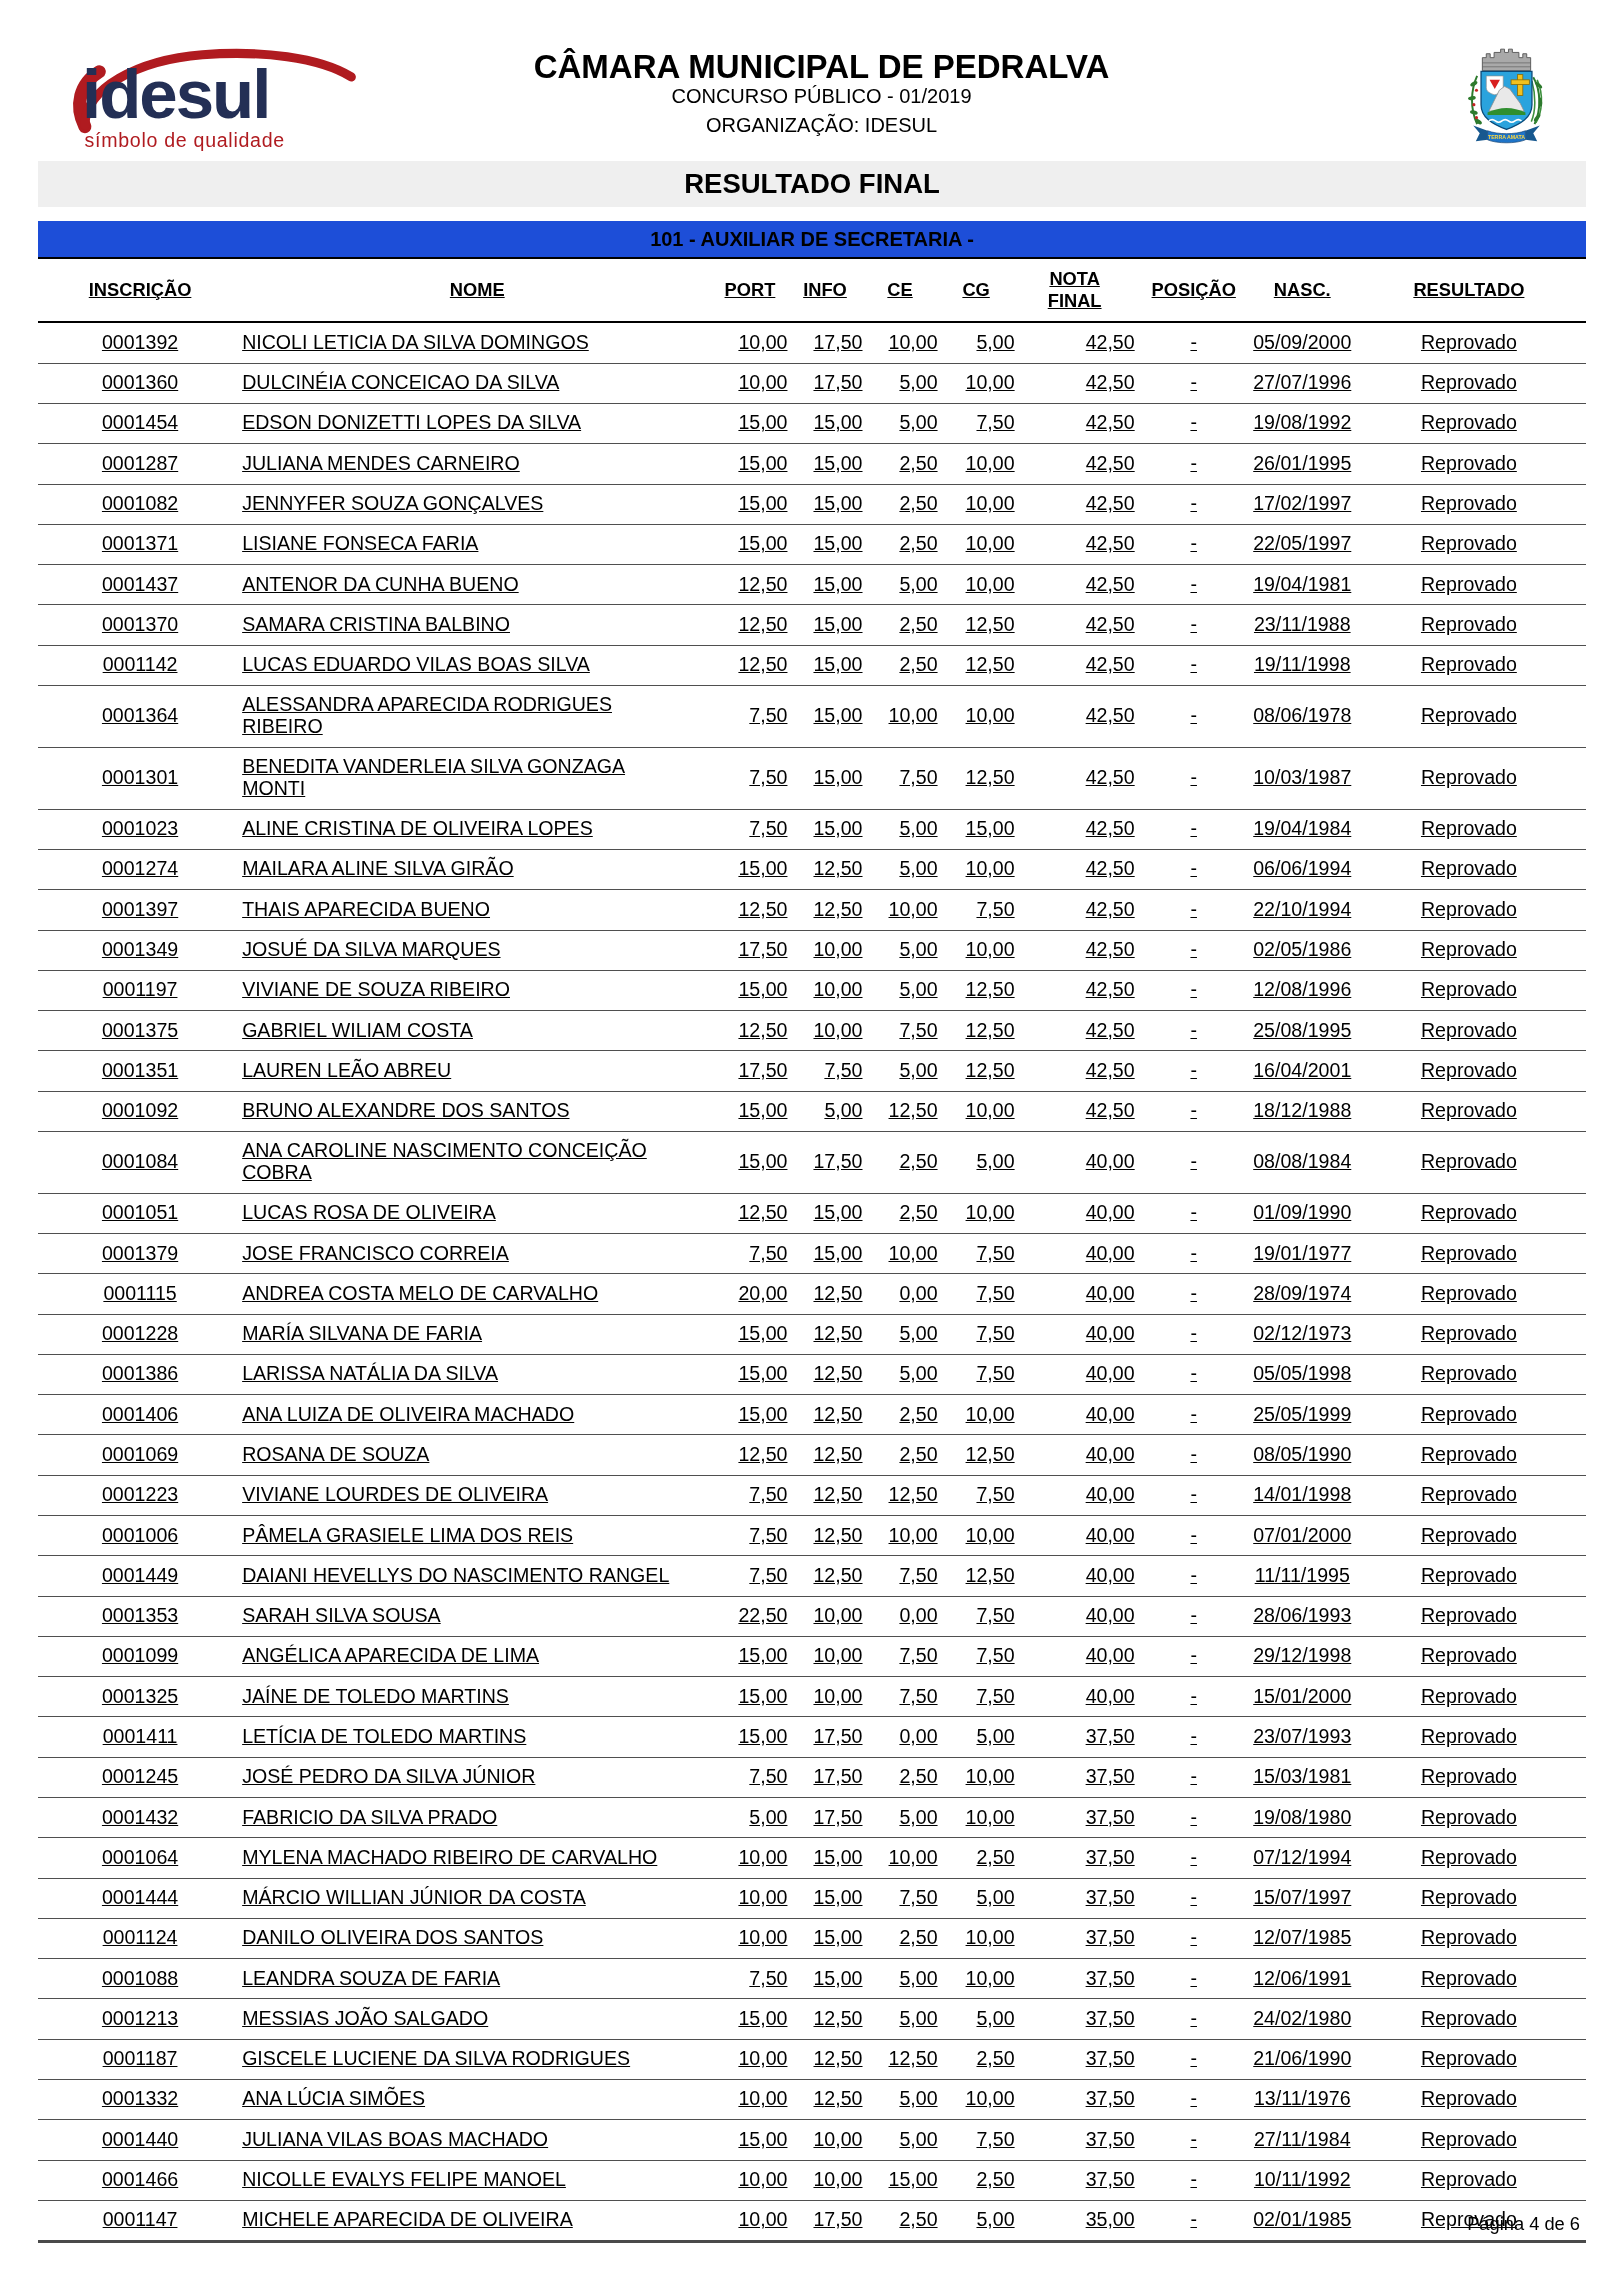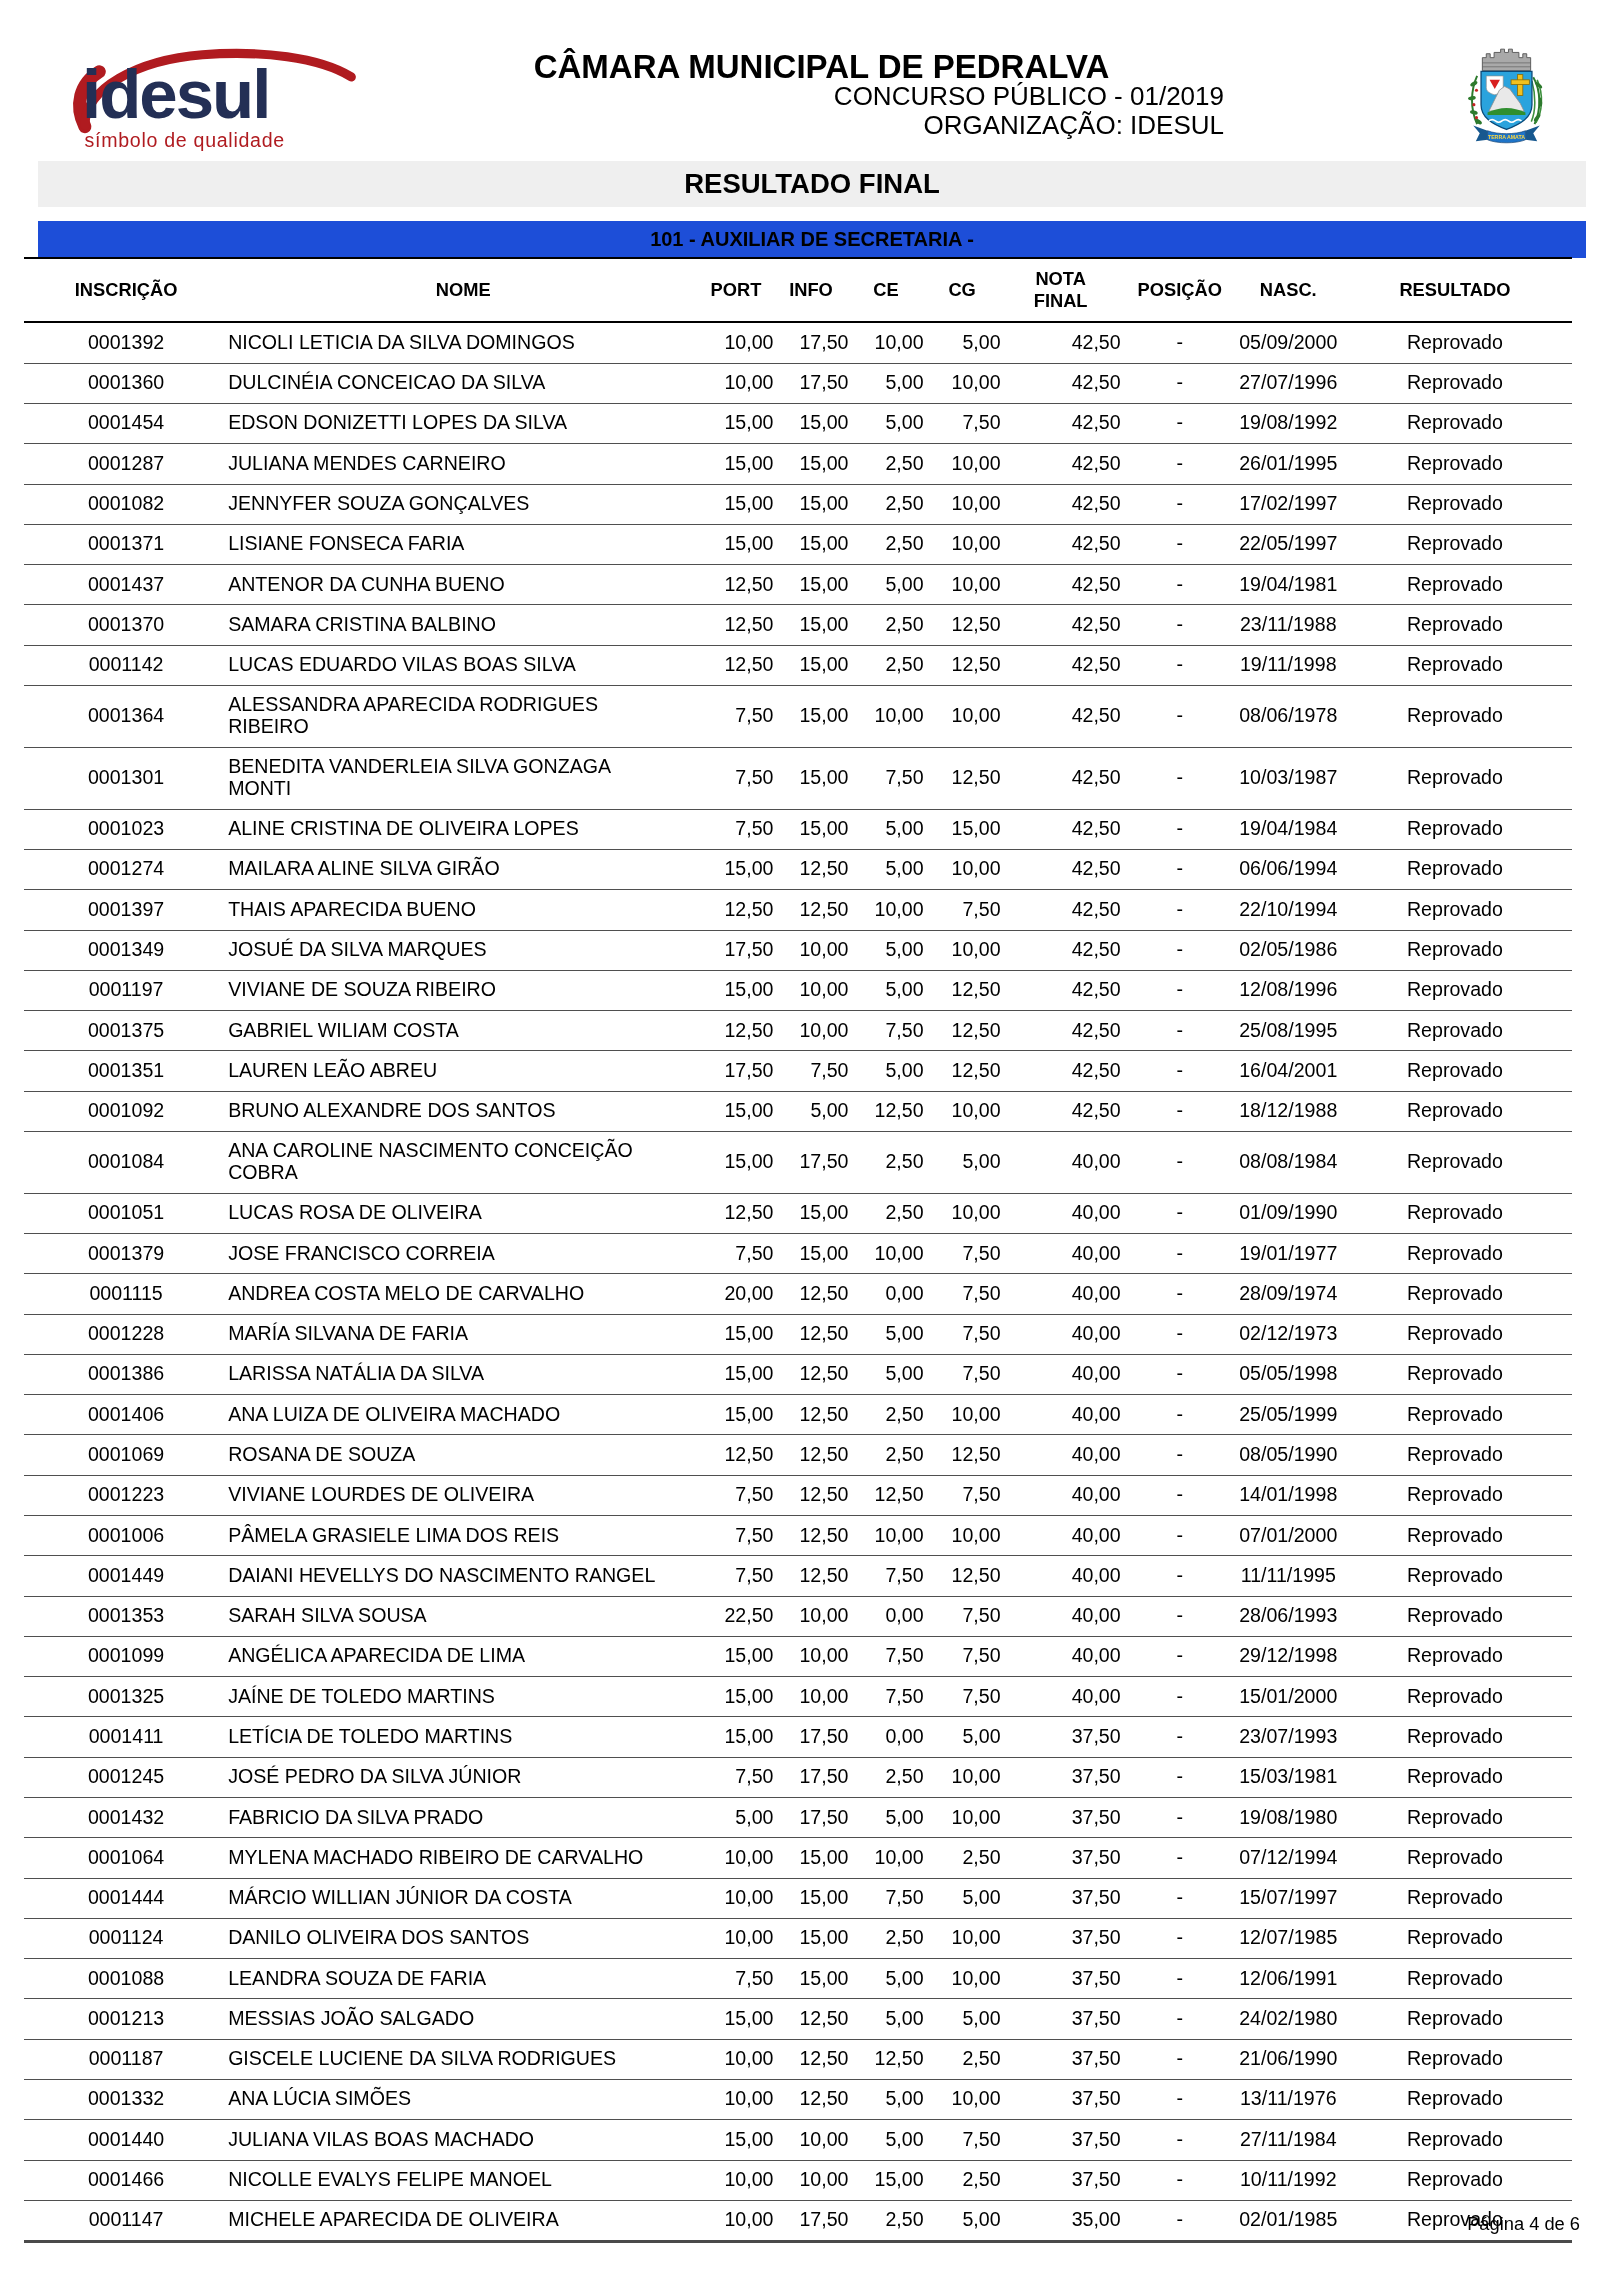--- a/index.html
+++ b/index.html
@@ -22,33 +22,33 @@
   .logo-tagline{
     position:absolute;left:19.6px;top:86px;
     font-size:19.6px;color:#b01b20;letter-spacing:0.7px;
   }
   
   .header-text{
     position:absolute;left:419px;top:51px;width:805px;
     text-align:center;
   }
   .header-title{font-size:33px;font-weight:bold;line-height:31px;}
-  .header-sub{font-size:26px;line-height:29px;text-align:right;}
+  .header-sub{font-size:20px;line-height:29px;}
   
   .crest{position:absolute;left:1468px;top:47px;width:77px;height:97px;}
   
   .band{
     position:absolute;left:38px;width:1548px;
     display:flex;align-items:center;justify-content:center;
     font-weight:bold;
   }
   .band-result{top:161px;height:46px;background:#efefef;font-size:27.5px;}
   .band-cargo{top:221px;height:37px;background:#1d4ed8;font-size:20px;}
   
-  .table-wrap{position:absolute;left:24px;top:257px;width:1548px;}
+  .table-wrap{position:absolute;left:38px;top:257px;width:1548px;text-decoration:underline;}
   table.results{
     border-collapse:collapse;table-layout:fixed;width:1548px;
     border-top:2.6px solid #000;
     border-bottom:3.3px solid #4a4a4a;
   }
   table.results thead tr{border-bottom:2.6px double #000;}
   table.results th{
     font-size:18.3px;font-weight:bold;text-align:center;
     vertical-align:middle;padding:9.2px 0;line-height:22px;
   }

